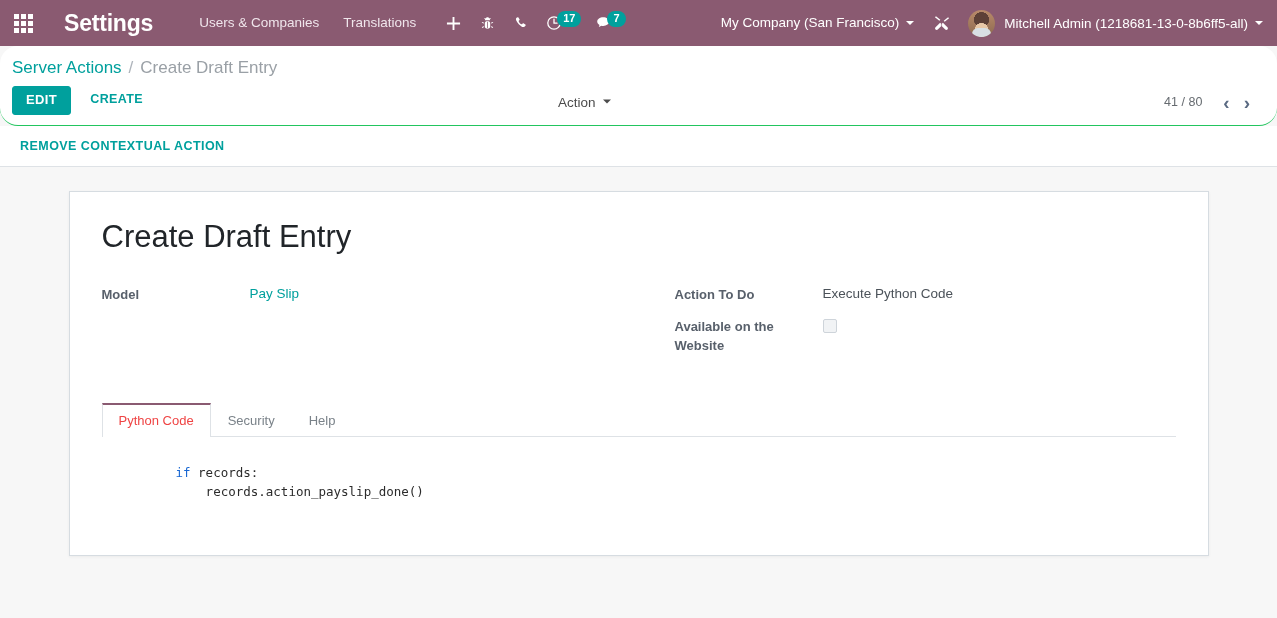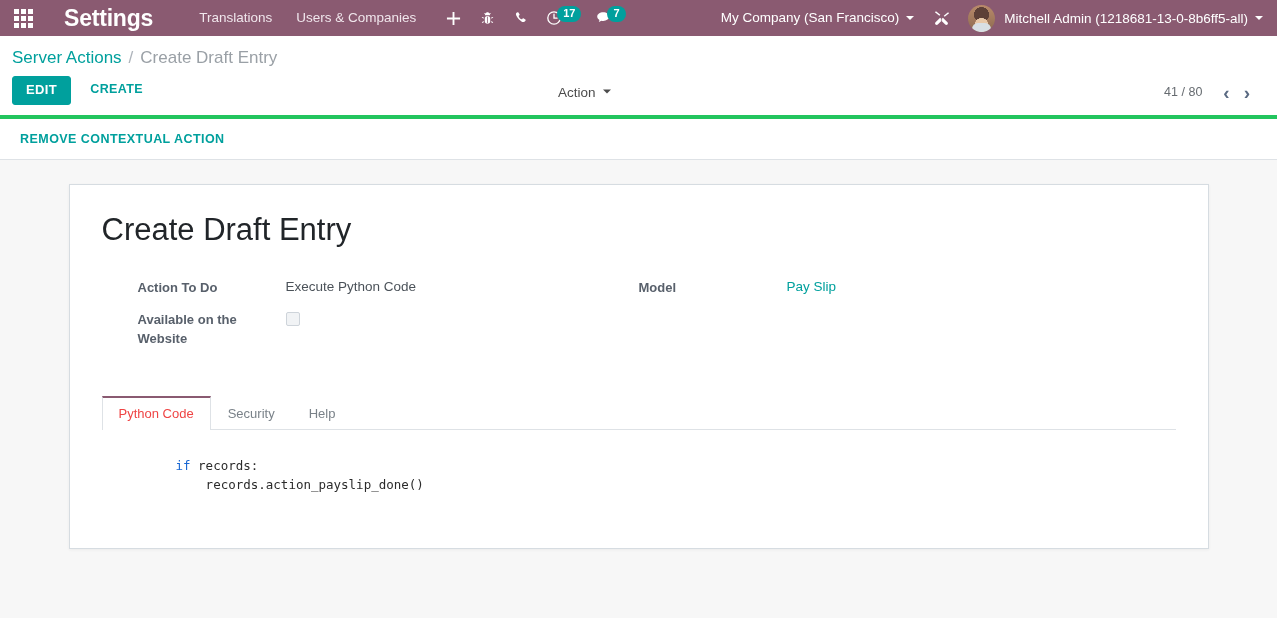--- a/index.html
+++ b/index.html
@@ -7,21 +7,21 @@
     margin: 0; padding: 0;
     width: 1277px; height: 618px;
     overflow: hidden;
     background: #f7f7f7;
     font-family: "Liberation Sans", sans-serif;
     -webkit-font-smoothing: antialiased;
   }
 
   
   .navbar {
-    height: 36px;
+    height: 46px;
     background: #8a5a71;
     display: flex;
     align-items: center;
     color: #ffffff;
     position: relative;
     padding: 0 8px 0 0;
   }
   .apps-btn {
     width: 46px; height: 46px;
     display: flex; align-items: center; justify-content: center;
@@ -125,21 +125,22 @@
     content: "";
     position: absolute;
     left: 4px; right: 4px; bottom: 0; height: 9px;
     background: #d8dfe4;
     border-radius: 6px 6px 0 0;
   }
 
   
   .control-panel {
     background: #ffffff;
-    border-bottom: 4px solid #22c55e;
+    border-bottom: 1px solid #22c55e;
+    border-radius: 18px;
   }
   .bc-row {
     padding: 12px 16px 0 12px;
     display: flex;
     align-items: baseline;
   }
   .bc-link {
     font-size: 17px;
     color: #00A09D;
     cursor: pointer;
@@ -350,22 +351,22 @@
         <i></i>
         <i></i>
         <i></i>
         <i></i>
     </span>
   </div>
 
   <div class="brand">Settings</div>
 
   <div class="nav-links">
+    <div class="nav-link">Users &amp; Companies</div>
     <div class="nav-link">Translations</div>
-    <div class="nav-link">Users &amp; Companies</div>
   </div>
 
   <div class="nav-icons">
 
     <div class="nav-icon-btn">
       <svg width="15" height="15" viewBox="0 0 16 16">
         <path d="M7 1h2v6h6v2H9v6H7V9H1V7h6z" fill="#fff"></path>
       </svg>
     </div>
 
@@ -448,40 +449,40 @@
 <div class="ctx-row">
   <button class="btn-ctx">REMOVE CONTEXTUAL ACTION</button>
 </div>
 
 <div class="content-area">
   <div class="sheet">
 
     <h1 class="form-title">Create Draft Entry</h1>
 
     <div class="form-cols">
+
+      <div class="form-col left">
+        <div class="field-row">
+          <div class="field-label">Model</div>
+          <div class="field-value link">Pay Slip</div>
+        </div>
+      </div>
 
       <div class="form-col right">
         <div class="field-row">
           <div class="field-label">Action To Do</div>
           <div class="field-value">Execute Python Code</div>
         </div>
         <div class="field-row">
           <div class="field-label">Available on the Website</div>
           <div class="field-value">
             <span class="cb"></span>
           </div>
         </div>
       </div>
-
-      <div class="form-col left">
-        <div class="field-row">
-          <div class="field-label">Model</div>
-          <div class="field-value link">Pay Slip</div>
-        </div>
-      </div>
     </div>
 
     <div class="notebook">
       <div class="tabs">
         <div class="tab active">Python Code</div>
         <div class="tab">Security</div>
         <div class="tab">Help</div>
       </div>
       <div class="tab-pane">
         <pre class="code-block"><span class="kw">if</span><span> records:

